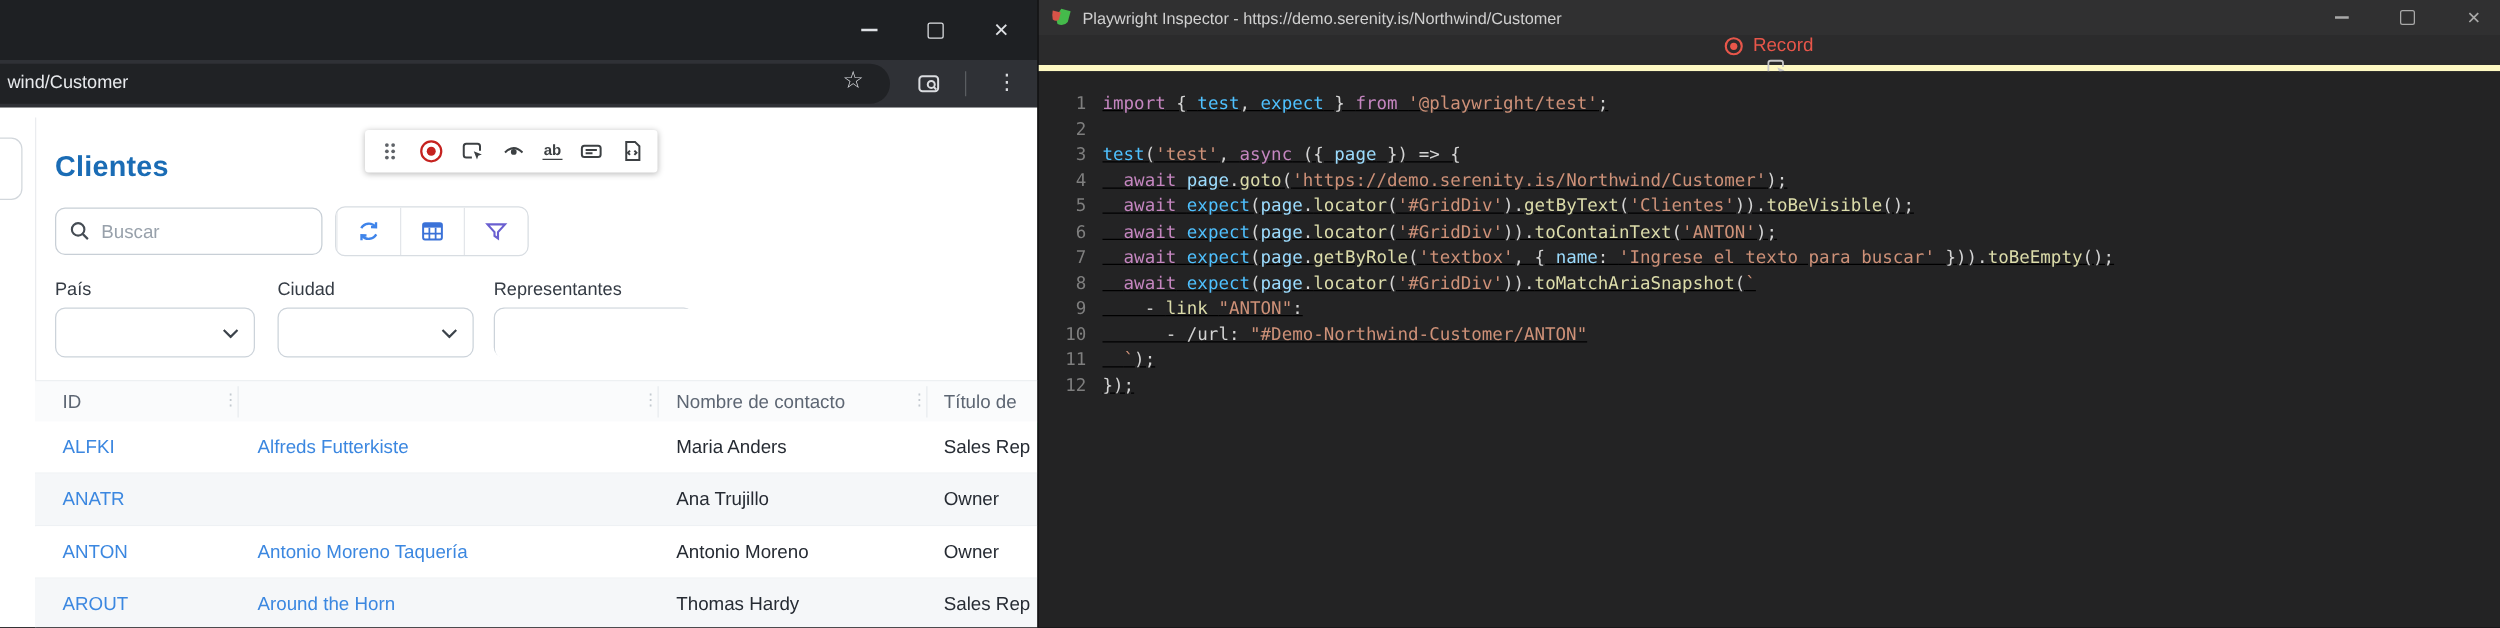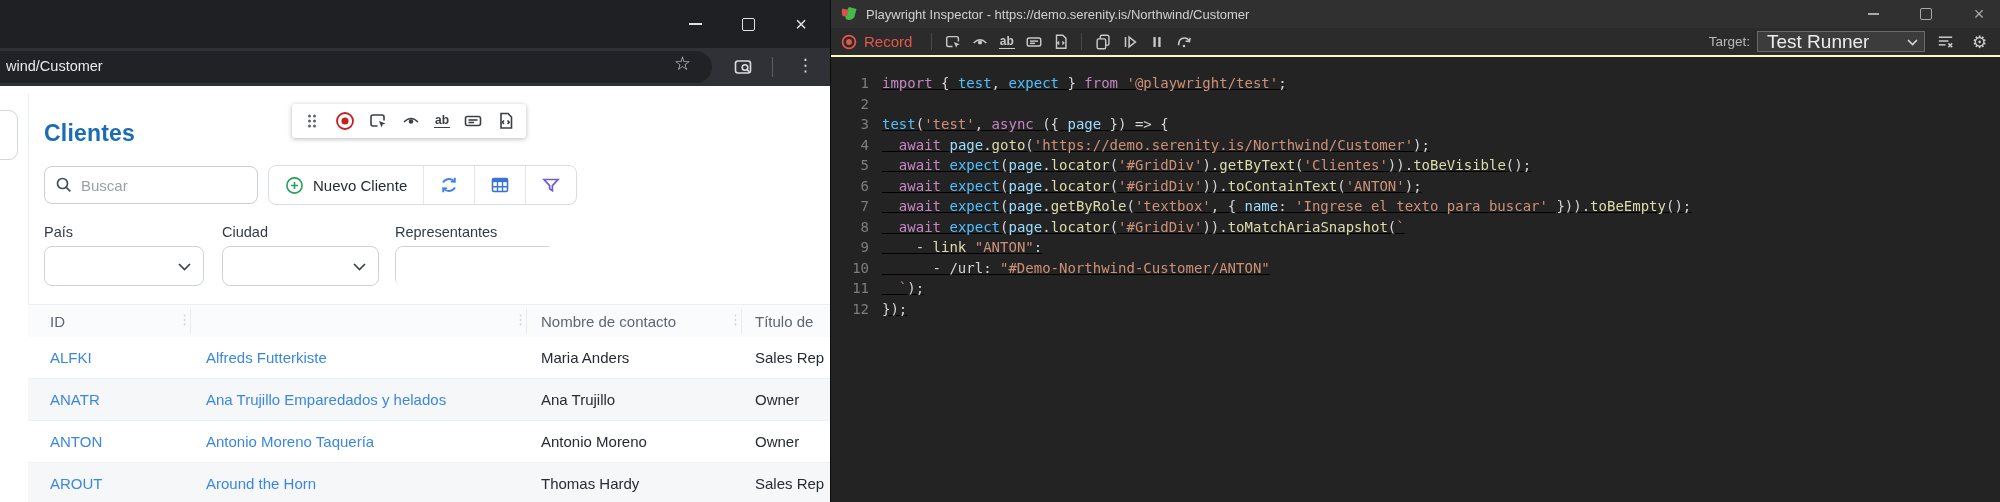--- a/index.html
+++ b/index.html
@@ -69,22 +69,22 @@
   
   #inspector{position:absolute;left:830px;top:0;width:1170px;height:502px;background:#232324;border-left:1px solid #0c0c0c;}
   .ititle{position:absolute;left:0;top:0;width:1170px;height:28px;background:#303031;display:flex;align-items:center;}
   .ititle-text{font-size:13px;color:#d0d0d0;margin-left:8px;}
   .i-win-btn{position:absolute;top:0;width:40px;height:28px;display:flex;align-items:center;justify-content:center;color:#a9a9a9;}
   .i-min{left:1022px;}.i-max{left:1075px;}.i-close{left:1128px;}
   .i-max .maximize-box{width:10px;height:10px;border-color:#a9a9a9;border-width:1.3px;}
   .i-min .minimize-bar{background:#a9a9a9;width:11px;height:1.6px;}
   .i-close .close-x{font-size:18px;color:#a9a9a9;}
 
-  .itoolbar{position:absolute;left:0;top:28px;width:1170px;height:29px;background:#2b2b2c;border-bottom:2px solid #fef9c3;
-            display:flex;align-items:center;padding-left:10px;box-sizing:border-box;}
+  .itoolbar{position:absolute;left:0;top:28px;width:1170px;height:29px;background:#2b2b2c;border-bottom:5px solid #fef9c3;
+            display:flex;align-items:center;padding-left:10px;box-sizing:border-box;flex-direction:column;}
   .rec-btn{display:flex;align-items:center;gap:7px;color:#e8564a;font-size:15px;font-weight:500;margin-right:12px;}
   .i-sep{width:1px;height:17px;background:#4a4a4a;margin:0 7px;}
   .i-ic{width:27px;height:24px;display:flex;align-items:center;justify-content:center;color:#c9c9c9;}
   .i-ic .ab-glyph{color:#c9c9c9;border-color:#c9c9c9;}
   .target-wrap{margin-left:auto;display:flex;align-items:center;gap:7px;margin-right:8px;}
   .target-label{font-size:13.5px;color:#b9b9b9;}
   .target-select{position:relative;width:168px;height:21px;background:#3c3c3d;border:1px solid #6a6a6a;color:#ececec;
                  font-size:19px;line-height:20px;padding-left:9px;box-sizing:border-box;}
   .target-select .chev{position:absolute;right:6px;top:7px;}
   .gear-glyph{font-size:17px;color:#cdcdcd;font-family:"DejaVu Sans",sans-serif;}
@@ -185,28 +185,20 @@
 
       <div class="search-box">
         <svg width="18" height="18" viewBox="0 0 18 18" fill="none" stroke="#454c54" stroke-width="1.7">
           <circle cx="7.5" cy="7.5" r="5"></circle>
             <line x1="11.3" y1="11.3" x2="15.3" y2="15.3"></line>
         </svg>
         <input class="search-input" placeholder="Buscar" style="">
       </div>
 
       <div class="btn-group">
-        <div class="btn-new">
-          <svg width="19" height="19" viewBox="0 0 19 19" fill="none" stroke="#27a05c" stroke-width="1.6">
-            <circle cx="9.5" cy="9.5" r="7.6"></circle>
-              <line x1="9.5" y1="6" x2="9.5" y2="13"></line>
-              <line x1="6" y1="9.5" x2="13" y2="9.5"></line>
-          </svg>
-          <span>Nuevo Cliente</span>
-        </div>
         <div class="grp-sep"></div>
         <div class="btn-cell">
           <svg width="20" height="20" viewBox="0 0 20 20" fill="none" stroke="#3f84ea" stroke-width="1.9">
             <path d="M15.5 6.5 A7 7 0 0 0 4 7.5"></path>
               <polyline points="15.8,2.8 15.8,6.8 11.8,6.6"></polyline>
             <path d="M4.5 13.5 A7 7 0 0 0 16 12.5"></path>
               <polyline points="4.2,17.2 4.2,13.2 8.2,13.4"></polyline>
           </svg>
         </div>
         <div class="grp-sep"></div>
@@ -258,21 +250,20 @@
       </div>
       <div class="tbody">
           <div class="trow">
           <a class="cell c-id" href="#">ALFKI</a>
           <a class="cell c-company" href="#">Alfreds Futterkiste</a>
           <span class="cell c-contact">Maria Anders</span>
           <span class="cell c-title">Sales Rep</span>
         </div>
           <div class="trow alt">
           <a class="cell c-id" href="#">ANATR</a>
-          <a class="cell c-company" href="#">Ana Trujillo Emparedados y helados</a>
           <span class="cell c-contact">Ana Trujillo</span>
           <span class="cell c-title">Owner</span>
         </div>
           <div class="trow">
           <a class="cell c-id" href="#">ANTON</a>
           <a class="cell c-company" href="#">Antonio Moreno Taquería</a>
           <span class="cell c-contact">Antonio Moreno</span>
           <span class="cell c-title">Owner</span>
         </div>
           <div class="trow alt">

